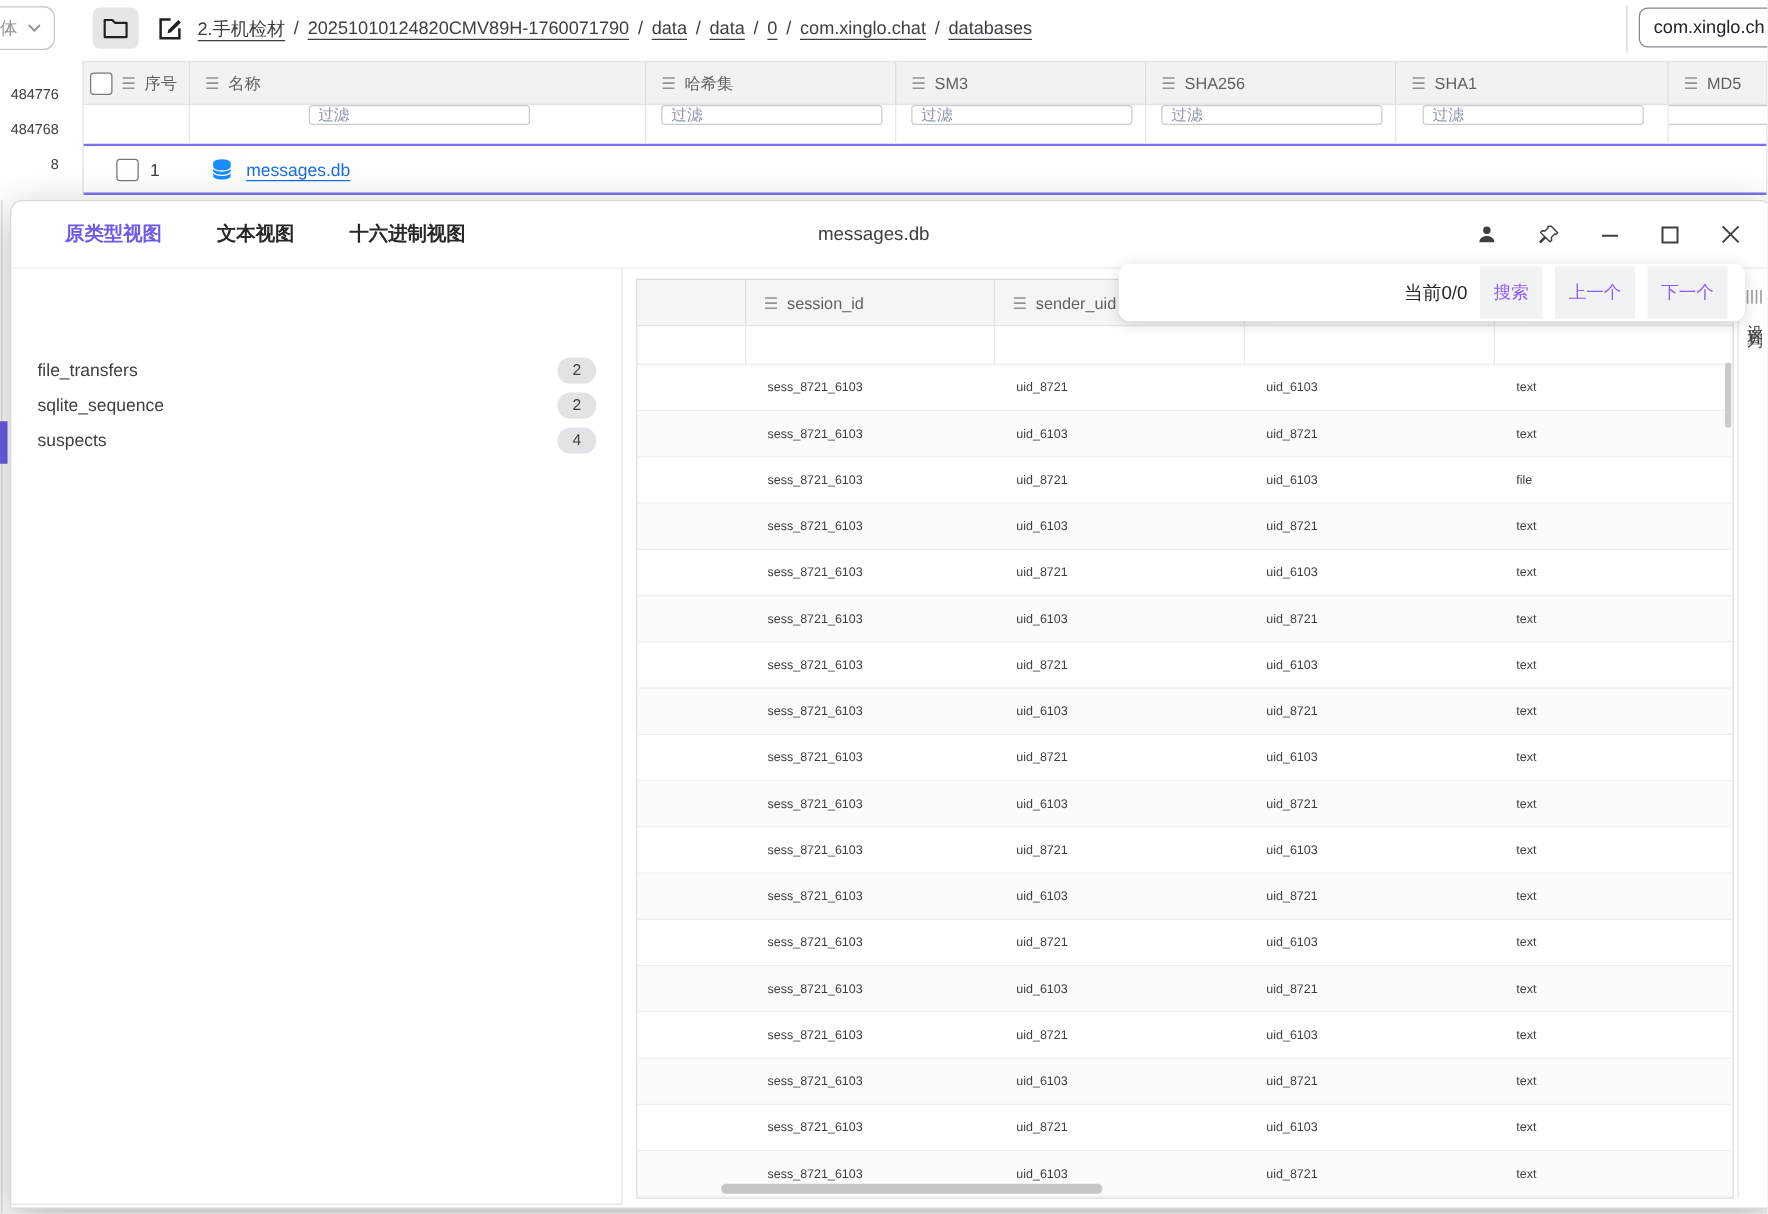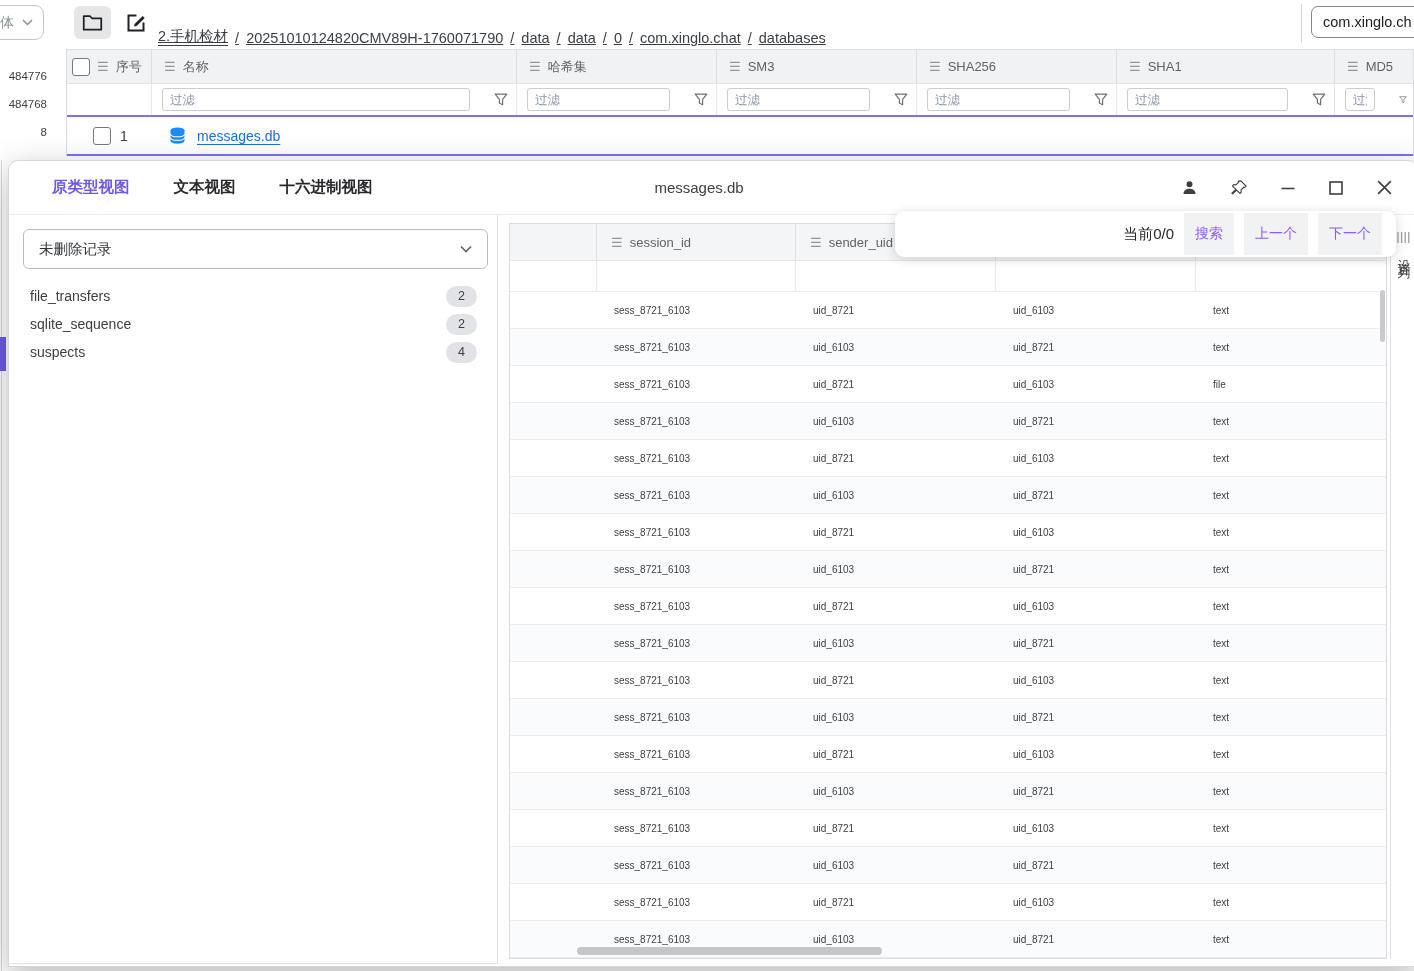--- a/index.html
+++ b/index.html
@@ -7,42 +7,42 @@
           font-family:"Liberation Sans","DejaVu Sans",sans-serif;color:#3c4043;}
 
   
   .topbar{position:absolute;left:0;top:0;right:0;height:47px;background:#fff;}
   .corner-dropdown{position:absolute;left:-30px;top:5px;width:74px;height:35px;border:1px solid #c3c7cb;
                    border-radius:9px;background:#fff;display:flex;align-items:center;justify-content:flex-end;
                    padding-right:10px;gap:8px;color:#8d9296;font-size:14px;box-sizing:border-box;}
   .folder-btn{position:absolute;left:74px;top:6px;width:37px;height:33px;background:#e5e6e8;border-radius:6px;
               display:flex;align-items:center;justify-content:center;cursor:pointer;}
   .edit-btn{position:absolute;left:122px;top:8px;width:28px;height:29px;display:flex;align-items:center;justify-content:center;cursor:pointer;}
-  .breadcrumb{position:absolute;left:158px;top:0;height:46px;display:flex;align-items:flex-end;gap:7px;
-              font-size:14.5px;color:#3a3f44;white-space:nowrap;max-width:1135px;overflow:hidden;text-decoration:underline;}
+  .breadcrumb{position:absolute;left:158px;top:0;height:46px;display:flex;align-items:center;gap:7px;
+              font-size:14.5px;color:#3a3f44;white-space:nowrap;max-width:1135px;overflow:hidden;}
   .bc-item{text-decoration:underline;text-underline-offset:4px;cursor:pointer;}
   .bc-sep{color:#3a3f44;}
   .topbar-divider{position:absolute;left:1301px;top:4px;width:1px;height:38px;background:#d2d5d8;}
   .path-input{position:absolute;left:1311px;top:6px;width:150px;height:32px;border:1px solid #83888d;border-radius:7px;
               font-size:14.5px;color:#202124;padding:0 11px;box-sizing:border-box;outline:none;
               font-family:"Liberation Sans",sans-serif;}
 
   
   .rail-num{position:absolute;left:0;width:47px;text-align:right;font-size:11.5px;color:#3c4043;height:16px;line-height:16px;}
 
   
   .ftable{position:absolute;left:66px;top:49px;width:1348px;border:1px solid #d9dbde;border-bottom:none;background:#fff;box-sizing:border-box;}
   .ft-grid{display:grid;grid-template-columns:84px 365px 200px 200px 200px 218px 81px;}
   .ft-head{height:33px;background:#f1f2f3;border-bottom:1px solid #e2e3e5;align-items:center;color:#5f6368;font-size:13px;}
   .ft-head>div{display:flex;align-items:center;gap:7px;padding-left:12px;height:100%;box-sizing:border-box;overflow:hidden;}
   .ft-head>div+div{border-left:1px solid #dcdee1;}
   .ft-head .selcell{padding-left:5px;}
   .hamb{color:#8f969c;font-size:13px;line-height:1;flex:0 0 auto;}
   .ft-filter{height:31px;background:#fff;border-bottom:2px solid #7b70ee;align-items:center;}
-  .ft-filter>div{display:flex;align-items:center;gap:24px;padding:0 8px 0 10px;height:100%;box-sizing:border-box;overflow:hidden;}
+  .ft-filter>div{display:flex;align-items:center;gap:24px;padding:0 8px 0 10px;height:100%;box-sizing:border-box;overflow:hidden;flex-direction:column;}
   .ft-filter>div+div{border-left:1px solid #e6e8ea;}
   .filter-input{flex:1;min-width:30px;height:23px;border:1px solid #c9ccd0;border-radius:3px;font-size:12.5px;
                 padding:0 7px;color:#5f6368;outline:none;font-family:"Liberation Sans",sans-serif;box-sizing:border-box;}
   .filter-input::placeholder{color:#8b95ab;}
   .ft-row{height:37px;background:#fff;border-bottom:2px solid #7b70ee;align-items:center;font-size:14px;color:#3c4043;}
   .ft-row>div{display:flex;align-items:center;height:100%;box-sizing:border-box;}
   .checkbox{width:16px;height:16px;border:1.6px solid #75797e;border-radius:3px;background:#fff;flex:0 0 auto;cursor:pointer;}
   .file-link{color:#1a6fe0;text-decoration:underline;text-underline-offset:3px;cursor:pointer;}
 
   
@@ -282,26 +282,20 @@
         </span>
         <span>
           <svg width="17" height="17" viewBox="0 0 16 16">
               <path d="M2 2l12 12M14 2L2 14" stroke="#3c4043" stroke-width="1.5"></path>
             </svg>
         </span>
       </div>
     </div>
 
     <div class="lpanel">
-      <div class="lp-select">
-        <span>未删除记录</span>
-        <svg width="12" height="8" viewBox="0 0 12 8">
-            <path d="M1 1.5L6 6.5l5-5" fill="none" stroke="#5f6368" stroke-width="1.6"></path>
-          </svg>
-      </div>
       <div class="lp-list">
           <div class="lp-item">
             <span>file_transfers</span>
             <span class="lp-badge">2</span>
           </div>
           <div class="lp-item">
             <span>sqlite_sequence</span>
             <span class="lp-badge">2</span>
           </div>
           <div class="lp-item">

